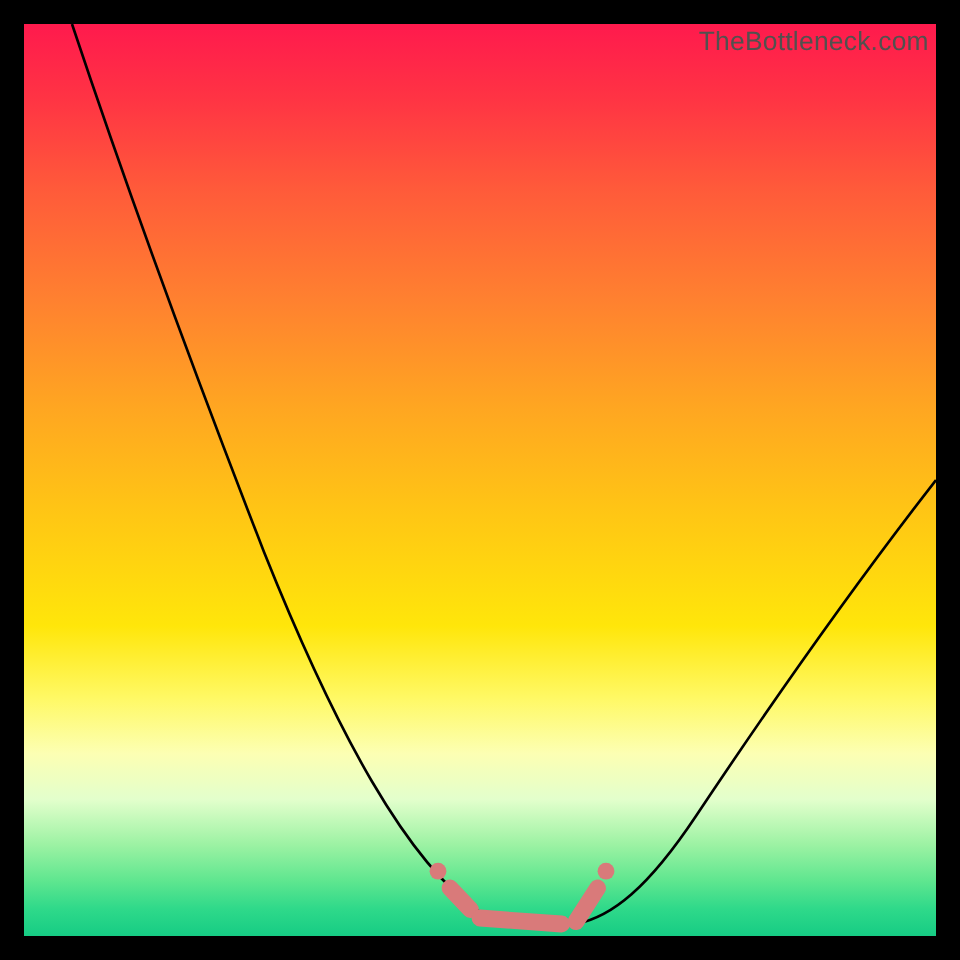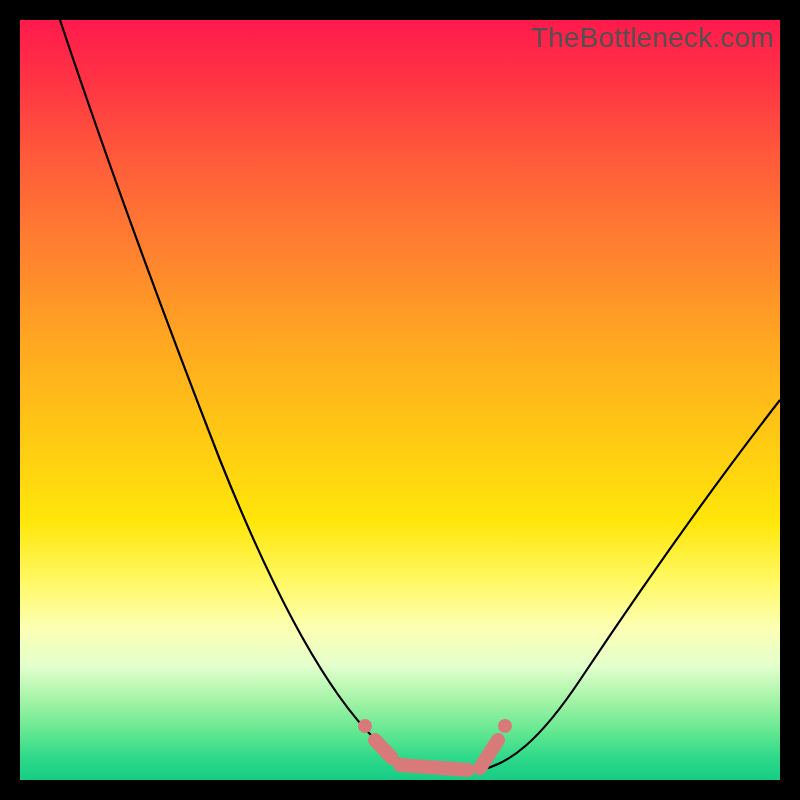--- a/index.html
+++ b/index.html
@@ -31,21 +31,21 @@
       #5ee68f 94%,
       #2fd98a 97%,
       #16cc84 100%
     );
   }
   .watermark {
     position: absolute;
     top: 2px;
     right: 6px;
     font-family: Arial, Helvetica, sans-serif;
-    font-size: 28px;
+    font-size: 22px;
     font-weight: 500;
     color: #52514f;
     letter-spacing: 0.2px;
     user-select: none;
   }
   svg.curve {
     position: absolute;
     left: 0;
     top: 0;
     width: 760px;

